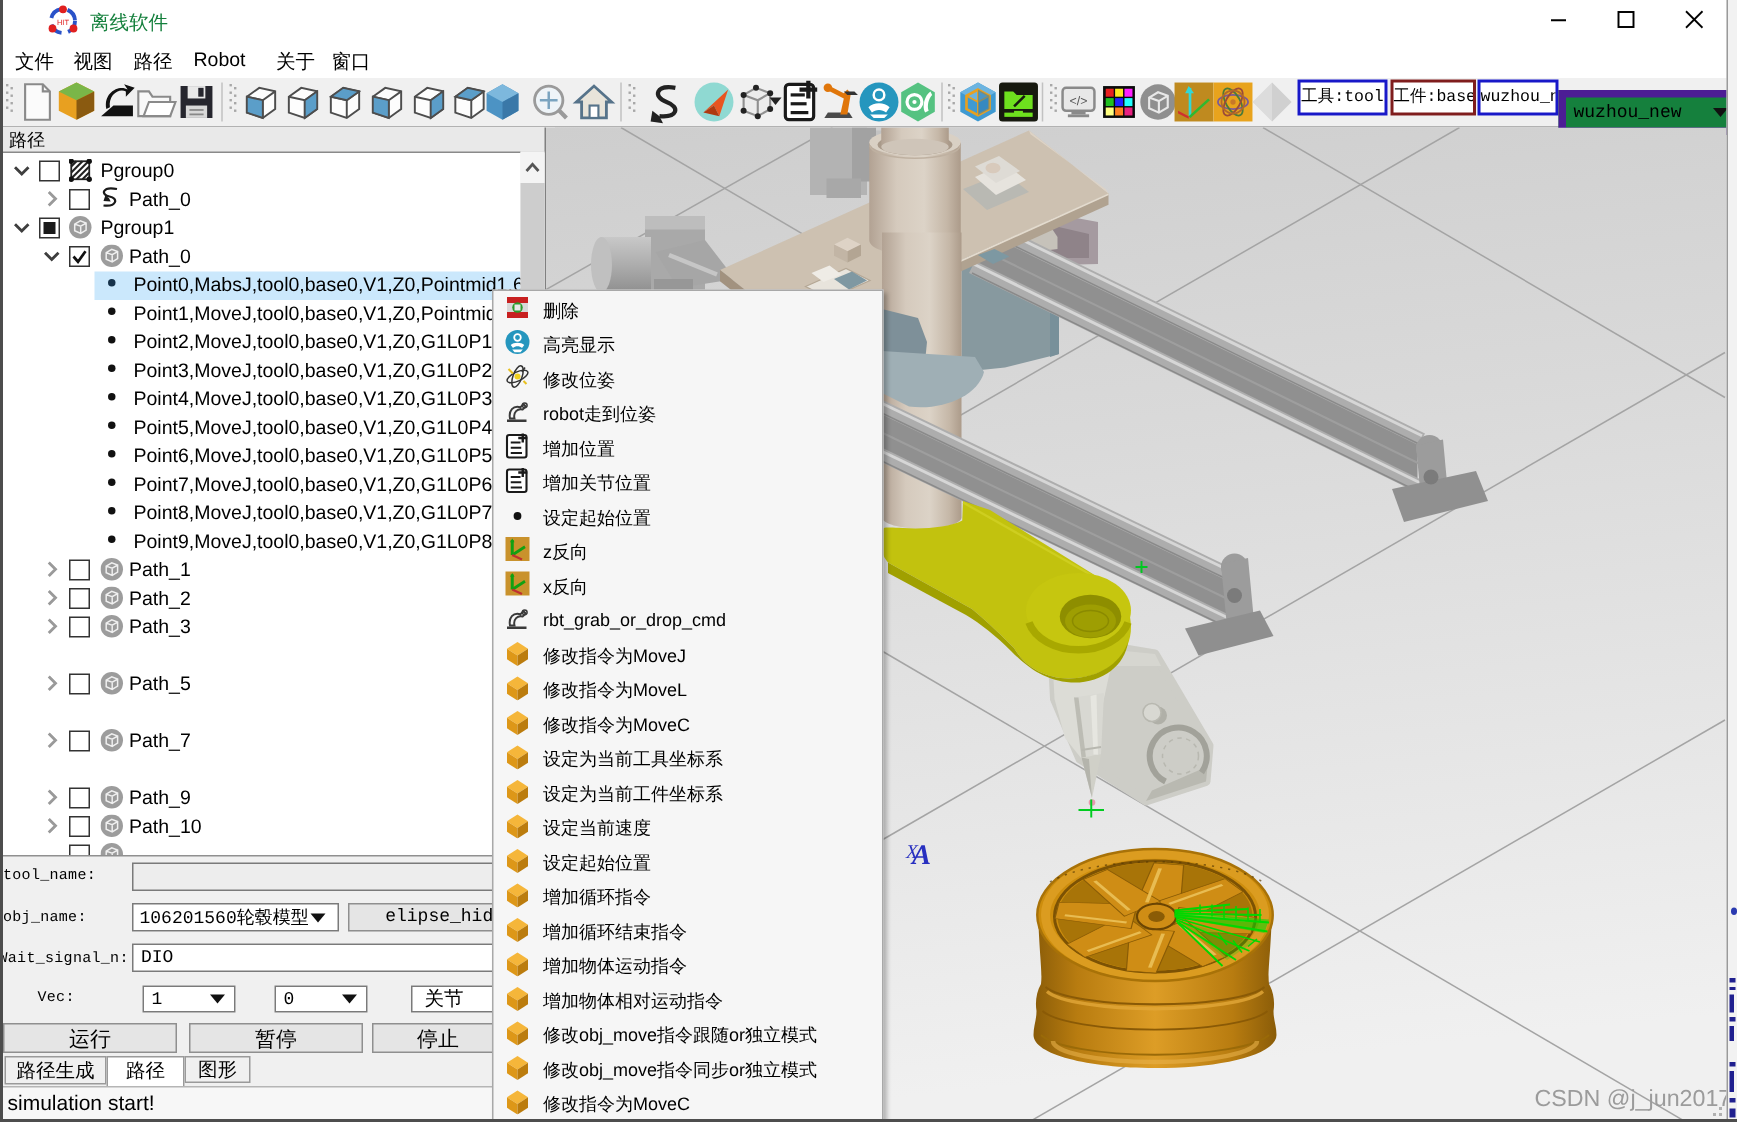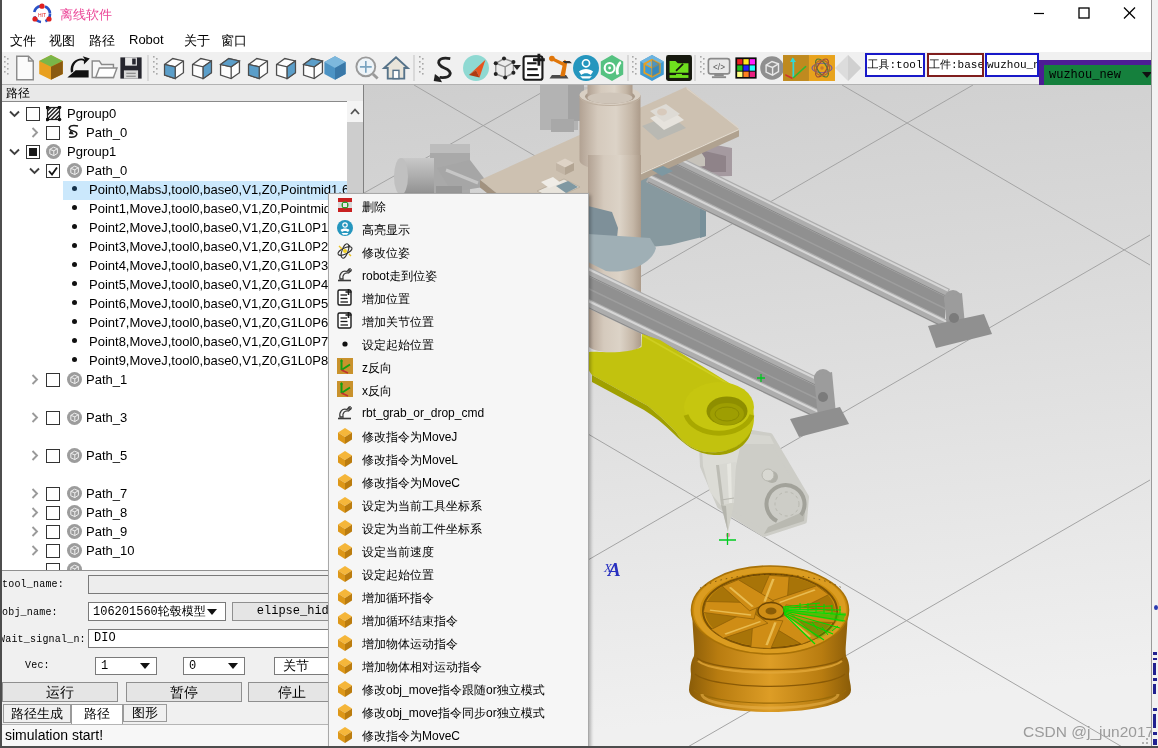--- a/index.html
+++ b/index.html
@@ -1,21 +1,21 @@
 <!DOCTYPE html>
 <html><head>
 <meta charset="utf-8">
 <style>
   html,body{margin:0;padding:0}
   body{width:1158px;height:748px;position:relative;overflow:hidden;background:#fff;
        font-family:"Liberation Sans",sans-serif;}
   .abs{position:absolute}
   
   #titlebar{left:0;top:0;width:1158px;height:27px;background:#fff}
-  #titletxt{left:60px;top:6px;font-size:13px;color:#ec4899}
+  #titletxt{left:60px;top:6px;font-size:13px;color:#15803d}
   #menubar{left:0;top:27px;width:1158px;height:25px;background:#fff;font-size:13px}
   .mi{position:absolute;top:5px}
   #toolbar{left:0;top:52px;width:1158px;height:32px;background:#f0f0f0;border-bottom:1px solid #b2b2b2}
   
   #treepanel{left:0;top:85px;width:364px;height:663px;background:#fff}
   #treehead{left:0;top:0;width:364px;height:16px;background:#e9e9e9;border-bottom:1px solid #8a8a8a;
             font-size:12px;color:#000;padding-left:6px;line-height:16px}
   .trow{position:absolute;left:0;width:364px;height:19px;font-size:13px;color:#000;white-space:nowrap}
   .cb{position:absolute;width:12px;height:12px;border:1.5px solid #333;background:#fff}
   #vsb{left:347px;top:16px;width:16px;height:647px;background:#f0f0f0}
@@ -413,20 +413,30 @@
   <div class="trow" style="top:286px">
       <svg class="abs" style="left:30px;top:3px" width="9" height="11">
         <use href="#chr"></use>
       </svg>
       <span class="cb" style="left:46px;top:2px"></span>
       <svg class="abs" style="left:67px;top:1px" width="16" height="16">
         <use href="#cubecirc"></use>
       </svg>
       <span class="abs" style="left:86px;top:1px">Path_1</span>
     </div>
+  <div class="trow" style="top:305px">
+      <svg class="abs" style="left:30px;top:3px" width="9" height="11">
+        <use href="#chr"></use>
+      </svg>
+      <span class="cb" style="left:46px;top:2px"></span>
+      <svg class="abs" style="left:67px;top:1px" width="16" height="16">
+        <use href="#cubecirc"></use>
+      </svg>
+      <span class="abs" style="left:86px;top:1px">Path_2</span>
+    </div>
   <div class="trow" style="top:324px">
       <svg class="abs" style="left:30px;top:3px" width="9" height="11">
         <use href="#chr"></use>
       </svg>
       <span class="cb" style="left:46px;top:2px"></span>
       <svg class="abs" style="left:67px;top:1px" width="16" height="16">
         <use href="#cubecirc"></use>
       </svg>
       <span class="abs" style="left:86px;top:1px">Path_3</span>
     </div>
@@ -442,30 +452,20 @@
     </div>
   <div class="trow" style="top:400px">
       <svg class="abs" style="left:30px;top:3px" width="9" height="11">
         <use href="#chr"></use>
       </svg>
       <span class="cb" style="left:46px;top:2px"></span>
       <svg class="abs" style="left:67px;top:1px" width="16" height="16">
         <use href="#cubecirc"></use>
       </svg>
       <span class="abs" style="left:86px;top:1px">Path_7</span>
-    </div>
-  <div class="trow" style="top:419px">
-      <svg class="abs" style="left:30px;top:3px" width="9" height="11">
-        <use href="#chr"></use>
-      </svg>
-      <span class="cb" style="left:46px;top:2px"></span>
-      <svg class="abs" style="left:67px;top:1px" width="16" height="16">
-        <use href="#cubecirc"></use>
-      </svg>
-      <span class="abs" style="left:86px;top:1px">Path_8</span>
     </div>
   <div class="trow" style="top:438px">
       <svg class="abs" style="left:30px;top:3px" width="9" height="11">
         <use href="#chr"></use>
       </svg>
       <span class="cb" style="left:46px;top:2px"></span>
       <svg class="abs" style="left:67px;top:1px" width="16" height="16">
         <use href="#cubecirc"></use>
       </svg>
       <span class="abs" style="left:86px;top:1px">Path_9</span>

